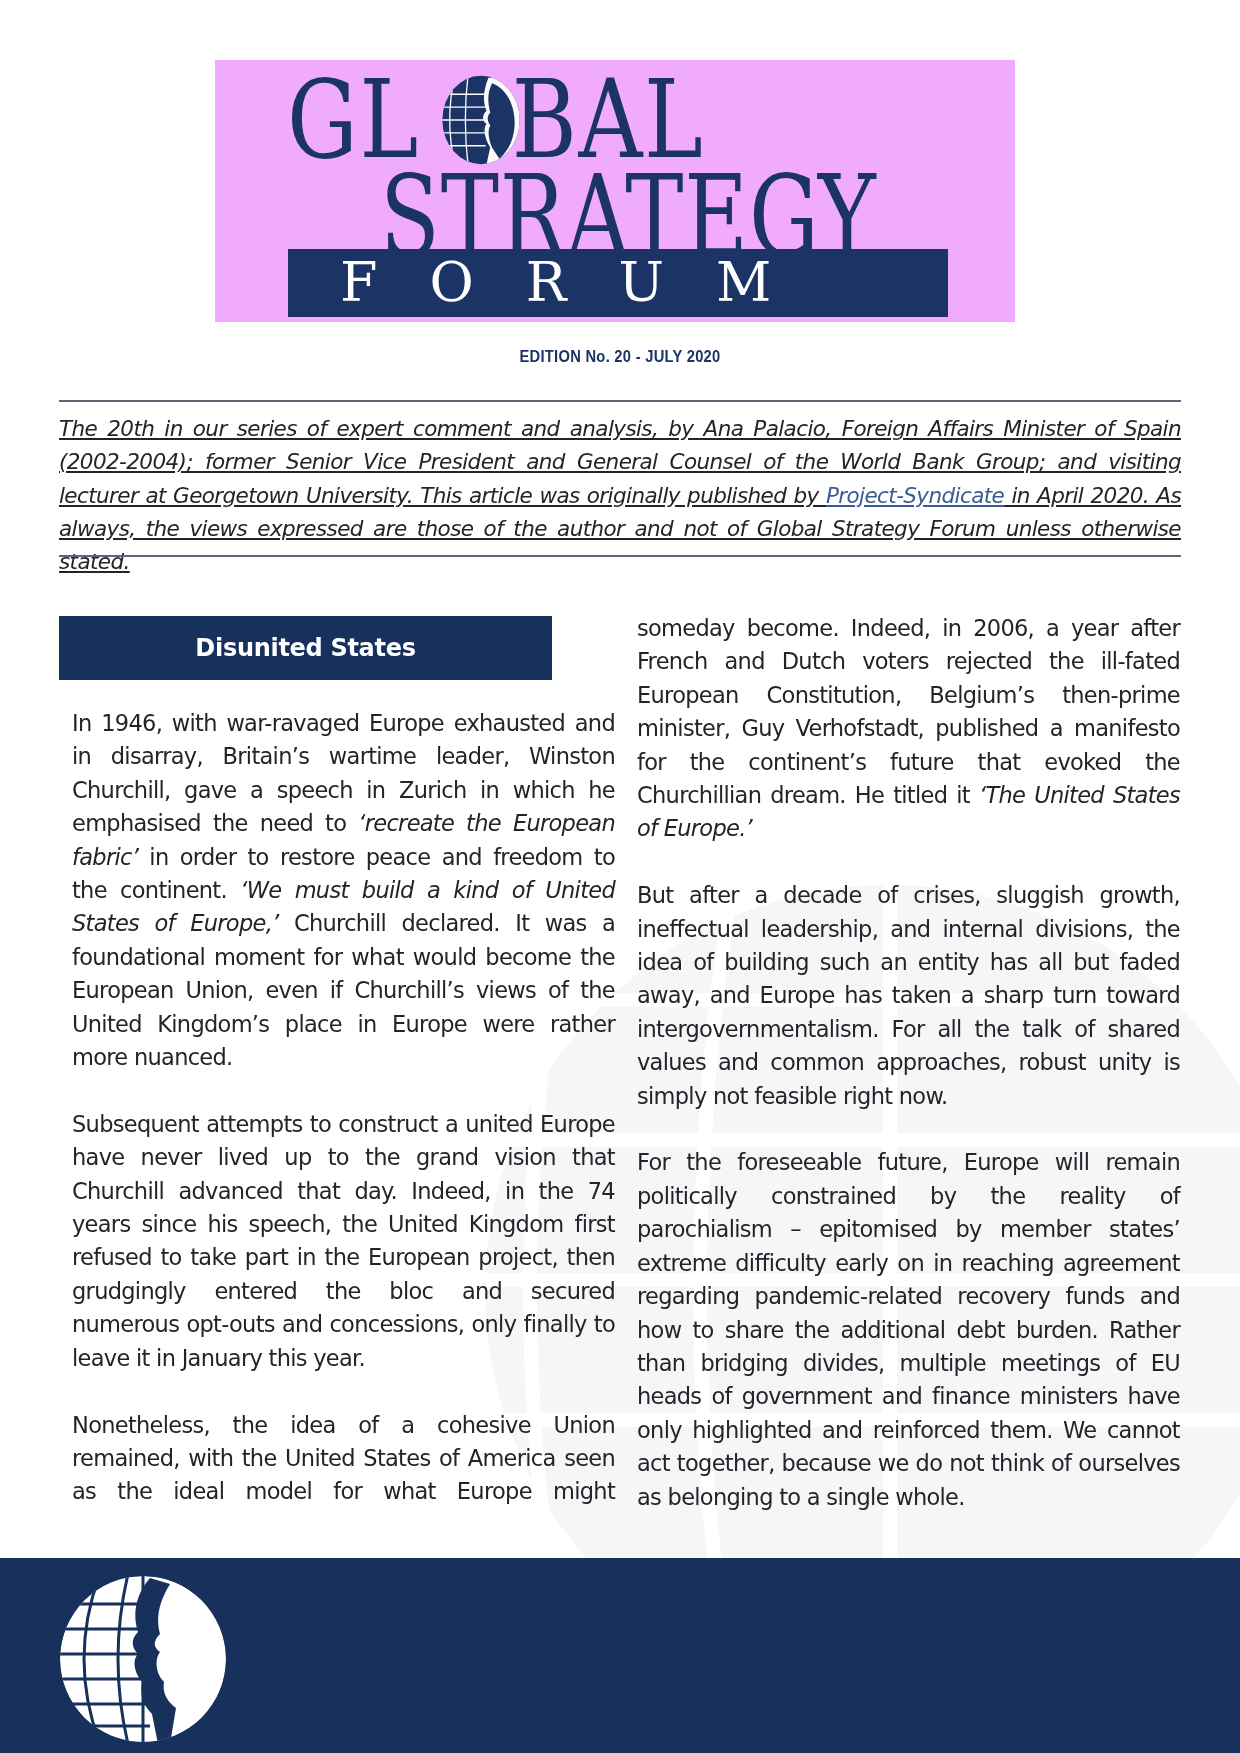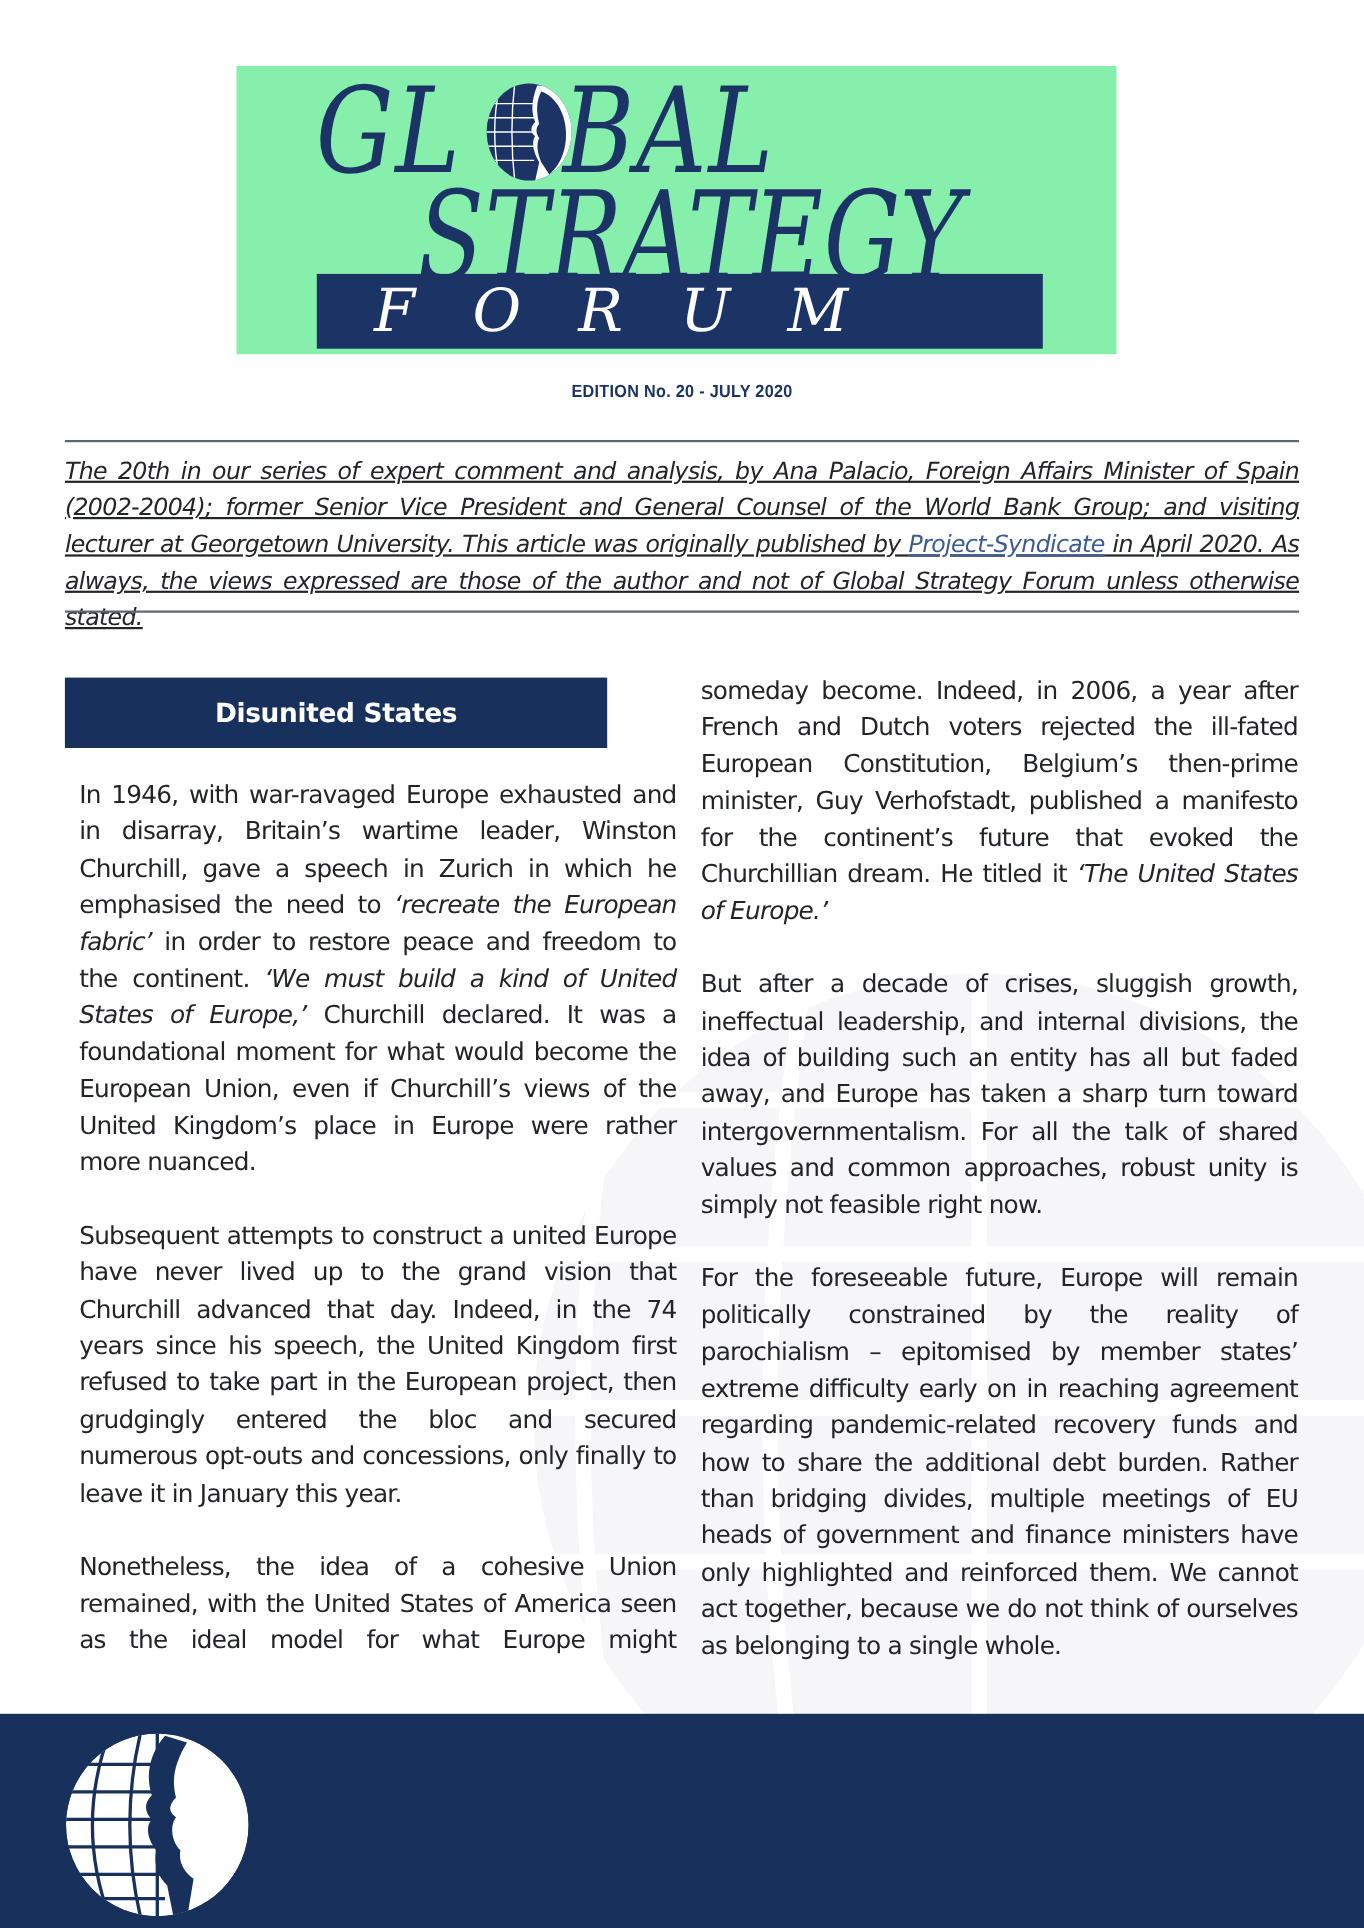--- a/index.html
+++ b/index.html
@@ -10,22 +10,21 @@
     .watermark {
       position: absolute; left: 440px; top: 840px; width: 900px; height: 900px;
       z-index: 0; pointer-events: none;
     }
 
     .page { position: relative; z-index: 1; width: 1240px; height: 1753px; }
 
     
     .logo {
       position: absolute; left: 215px; top: 60px; width: 800px; height: 262px;
-      background: #86efac;
-      font-style: italic;
+      background: #f0abfc;
     }
     .logo-global {
       position: absolute; left: 72px; top: 6px;
       font-family: "DejaVu Serif", serif; font-size: 108px; color: #1b3465;
       letter-spacing: 2px; line-height: 1; transform: scaleX(0.82); transform-origin: left top;
       white-space: nowrap;
     }
     .logo-globe-o {
       position: absolute; left: 220px; top: 14px; width: 92px; height: 92px;
     }

